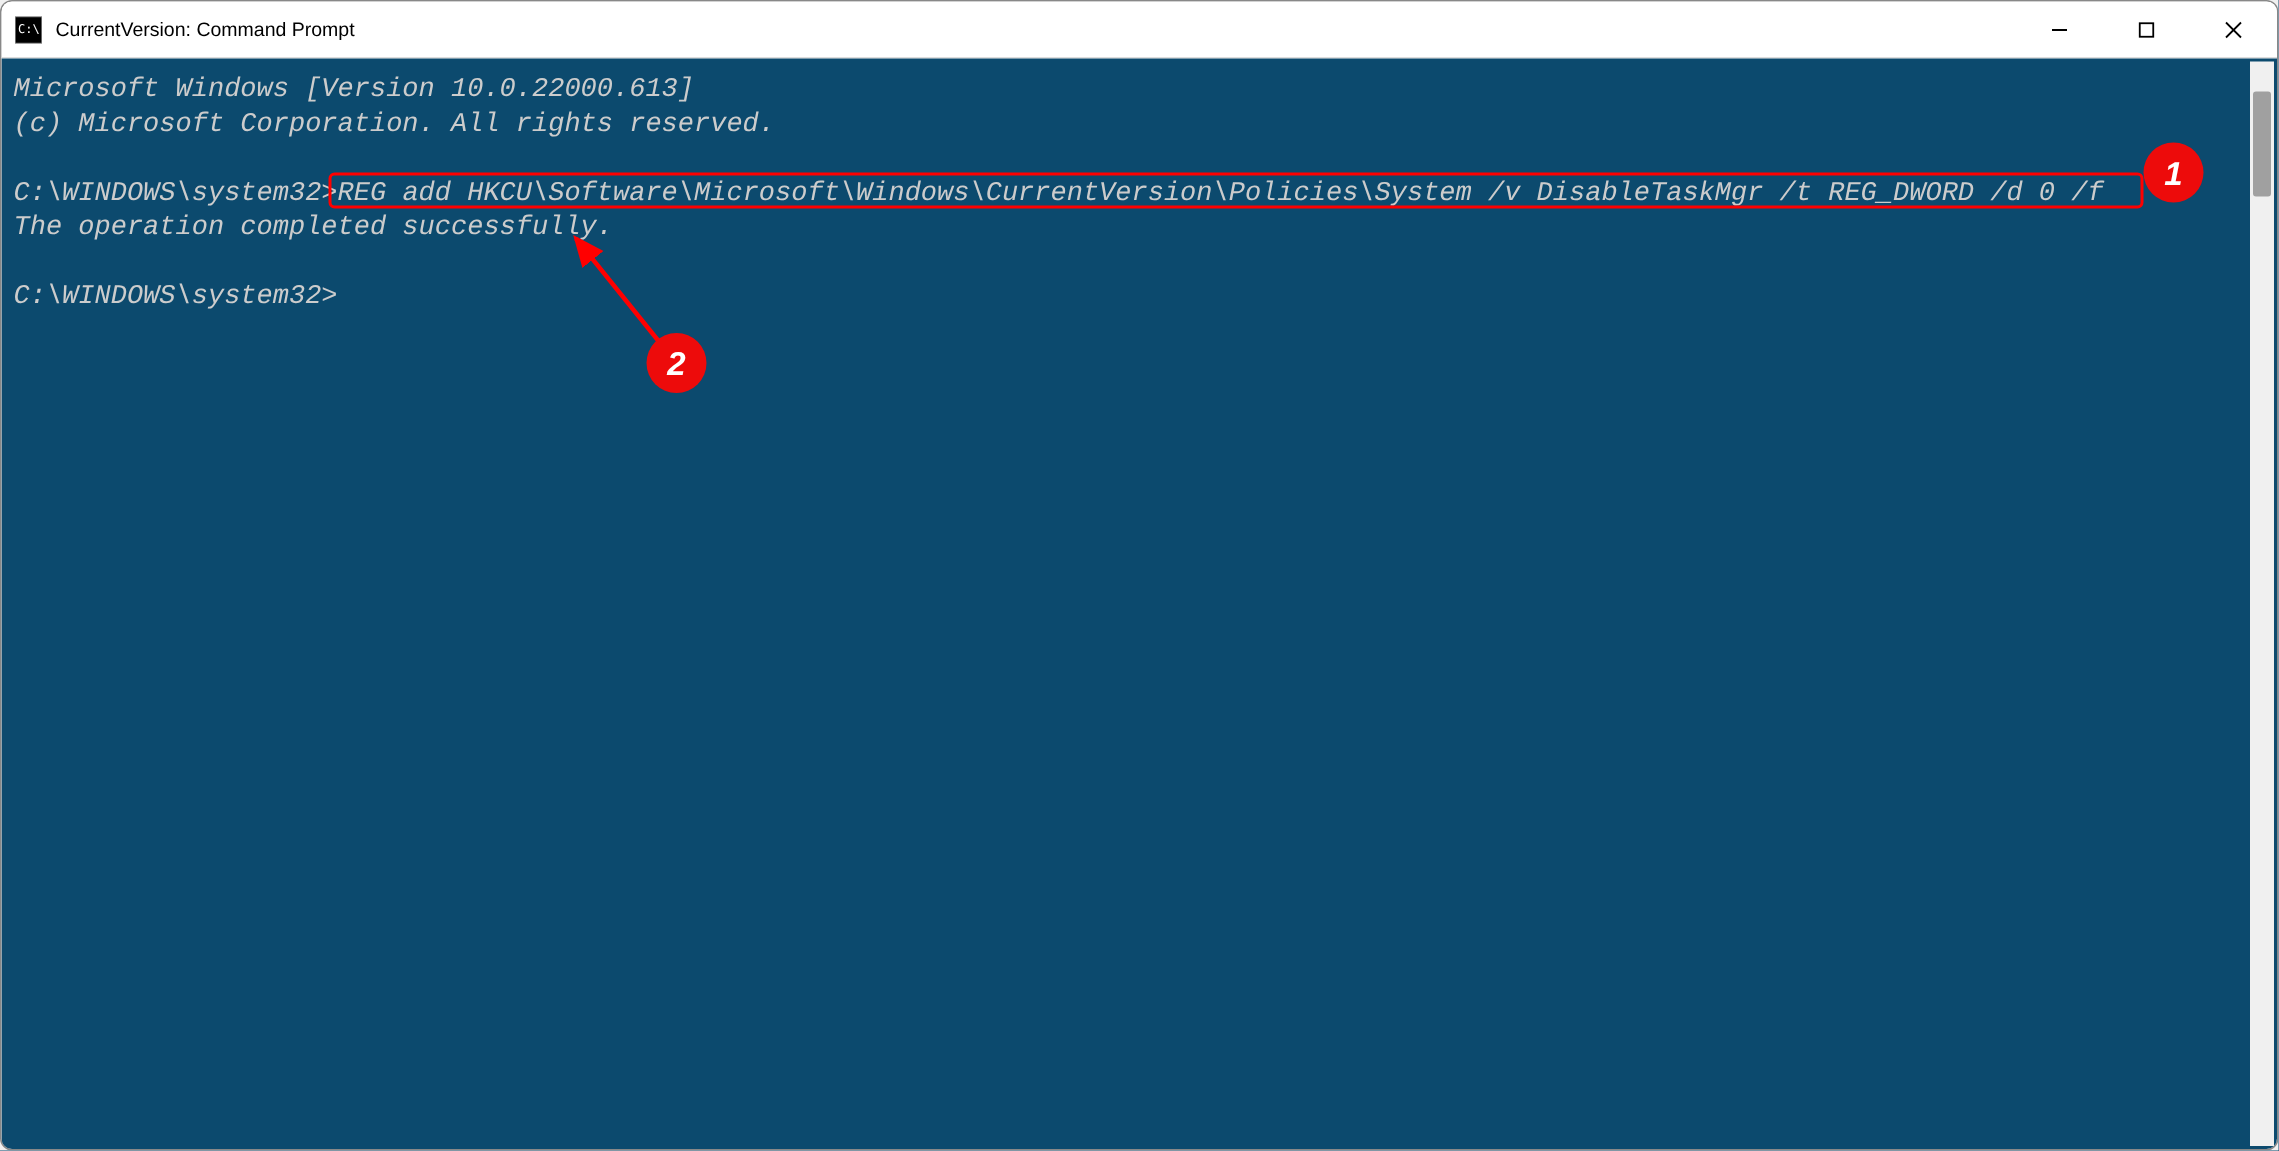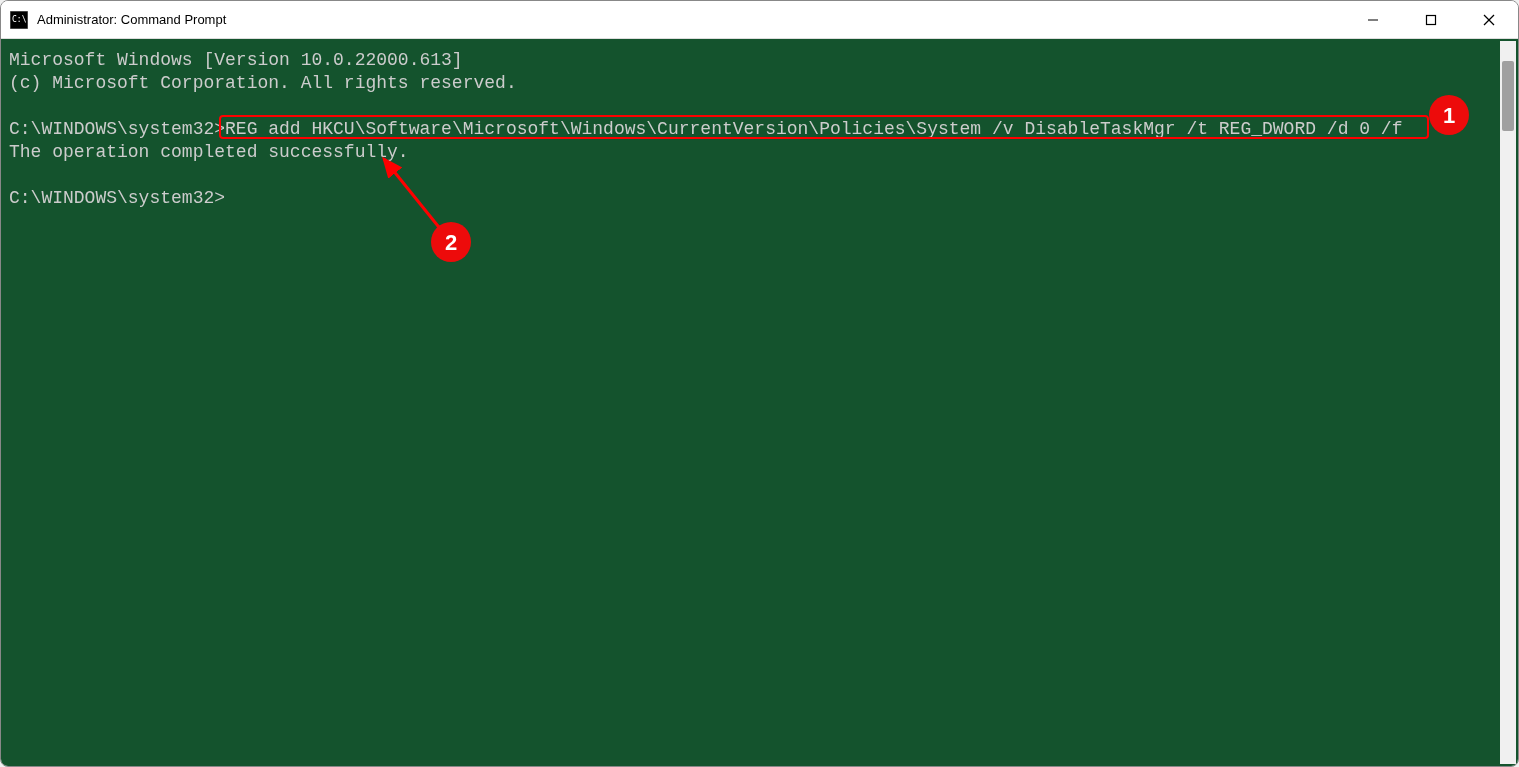--- a/index.html
+++ b/index.html
@@ -59,31 +59,32 @@
       display: flex;
       align-items: center;
       justify-content: center;
       cursor: pointer;
     }
     .window-control svg {
       width: 12px;
       height: 12px;
     }
     .terminal {
-      background: #14532d;
+      background: #0c4a6e;
       color: #cccccc;
       font-family: Consolas, "Courier New", monospace;
       font-size: 18px;
       line-height: 23px;
       padding: 10px 8px;
       height: calc(100% - 38px);
       white-space: pre;
       letter-spacing: 0px;
       position: relative;
       overflow: hidden;
+      font-style: italic;
     }
     .terminal-line {
       display: block;
     }
     .highlight-box {
       position: absolute;
       border: 2px solid #ff0000;
       border-radius: 4px;
       pointer-events: none;
     }
@@ -128,21 +129,21 @@
 <body>
 
 <div class="window">
   <div class="titlebar">
     <div class="titlebar-icon">
       <svg viewBox="0 0 18 18">
         <rect x="0" y="0" width="18" height="18" fill="#000" stroke="#888" stroke-width="1"></rect>
         <text x="2" y="11" font-size="8" fill="#fff" font-family="monospace">C:\</text>
       </svg>
     </div>
-    <div class="titlebar-text">Administrator: Command Prompt</div>
+    <div class="titlebar-text">CurrentVersion: Command Prompt</div>
     <div class="window-controls">
       <div class="window-control">
         <svg viewBox="0 0 12 12">
             <line x1="1" y1="6" x2="11" y2="6" stroke="#000" stroke-width="1.2"></line>
           </svg>
       </div>
       <div class="window-control">
         <svg viewBox="0 0 12 12">
             <rect x="1.5" y="1.5" width="9" height="9" fill="none" stroke="#000" stroke-width="1.2"></rect>
           </svg>

